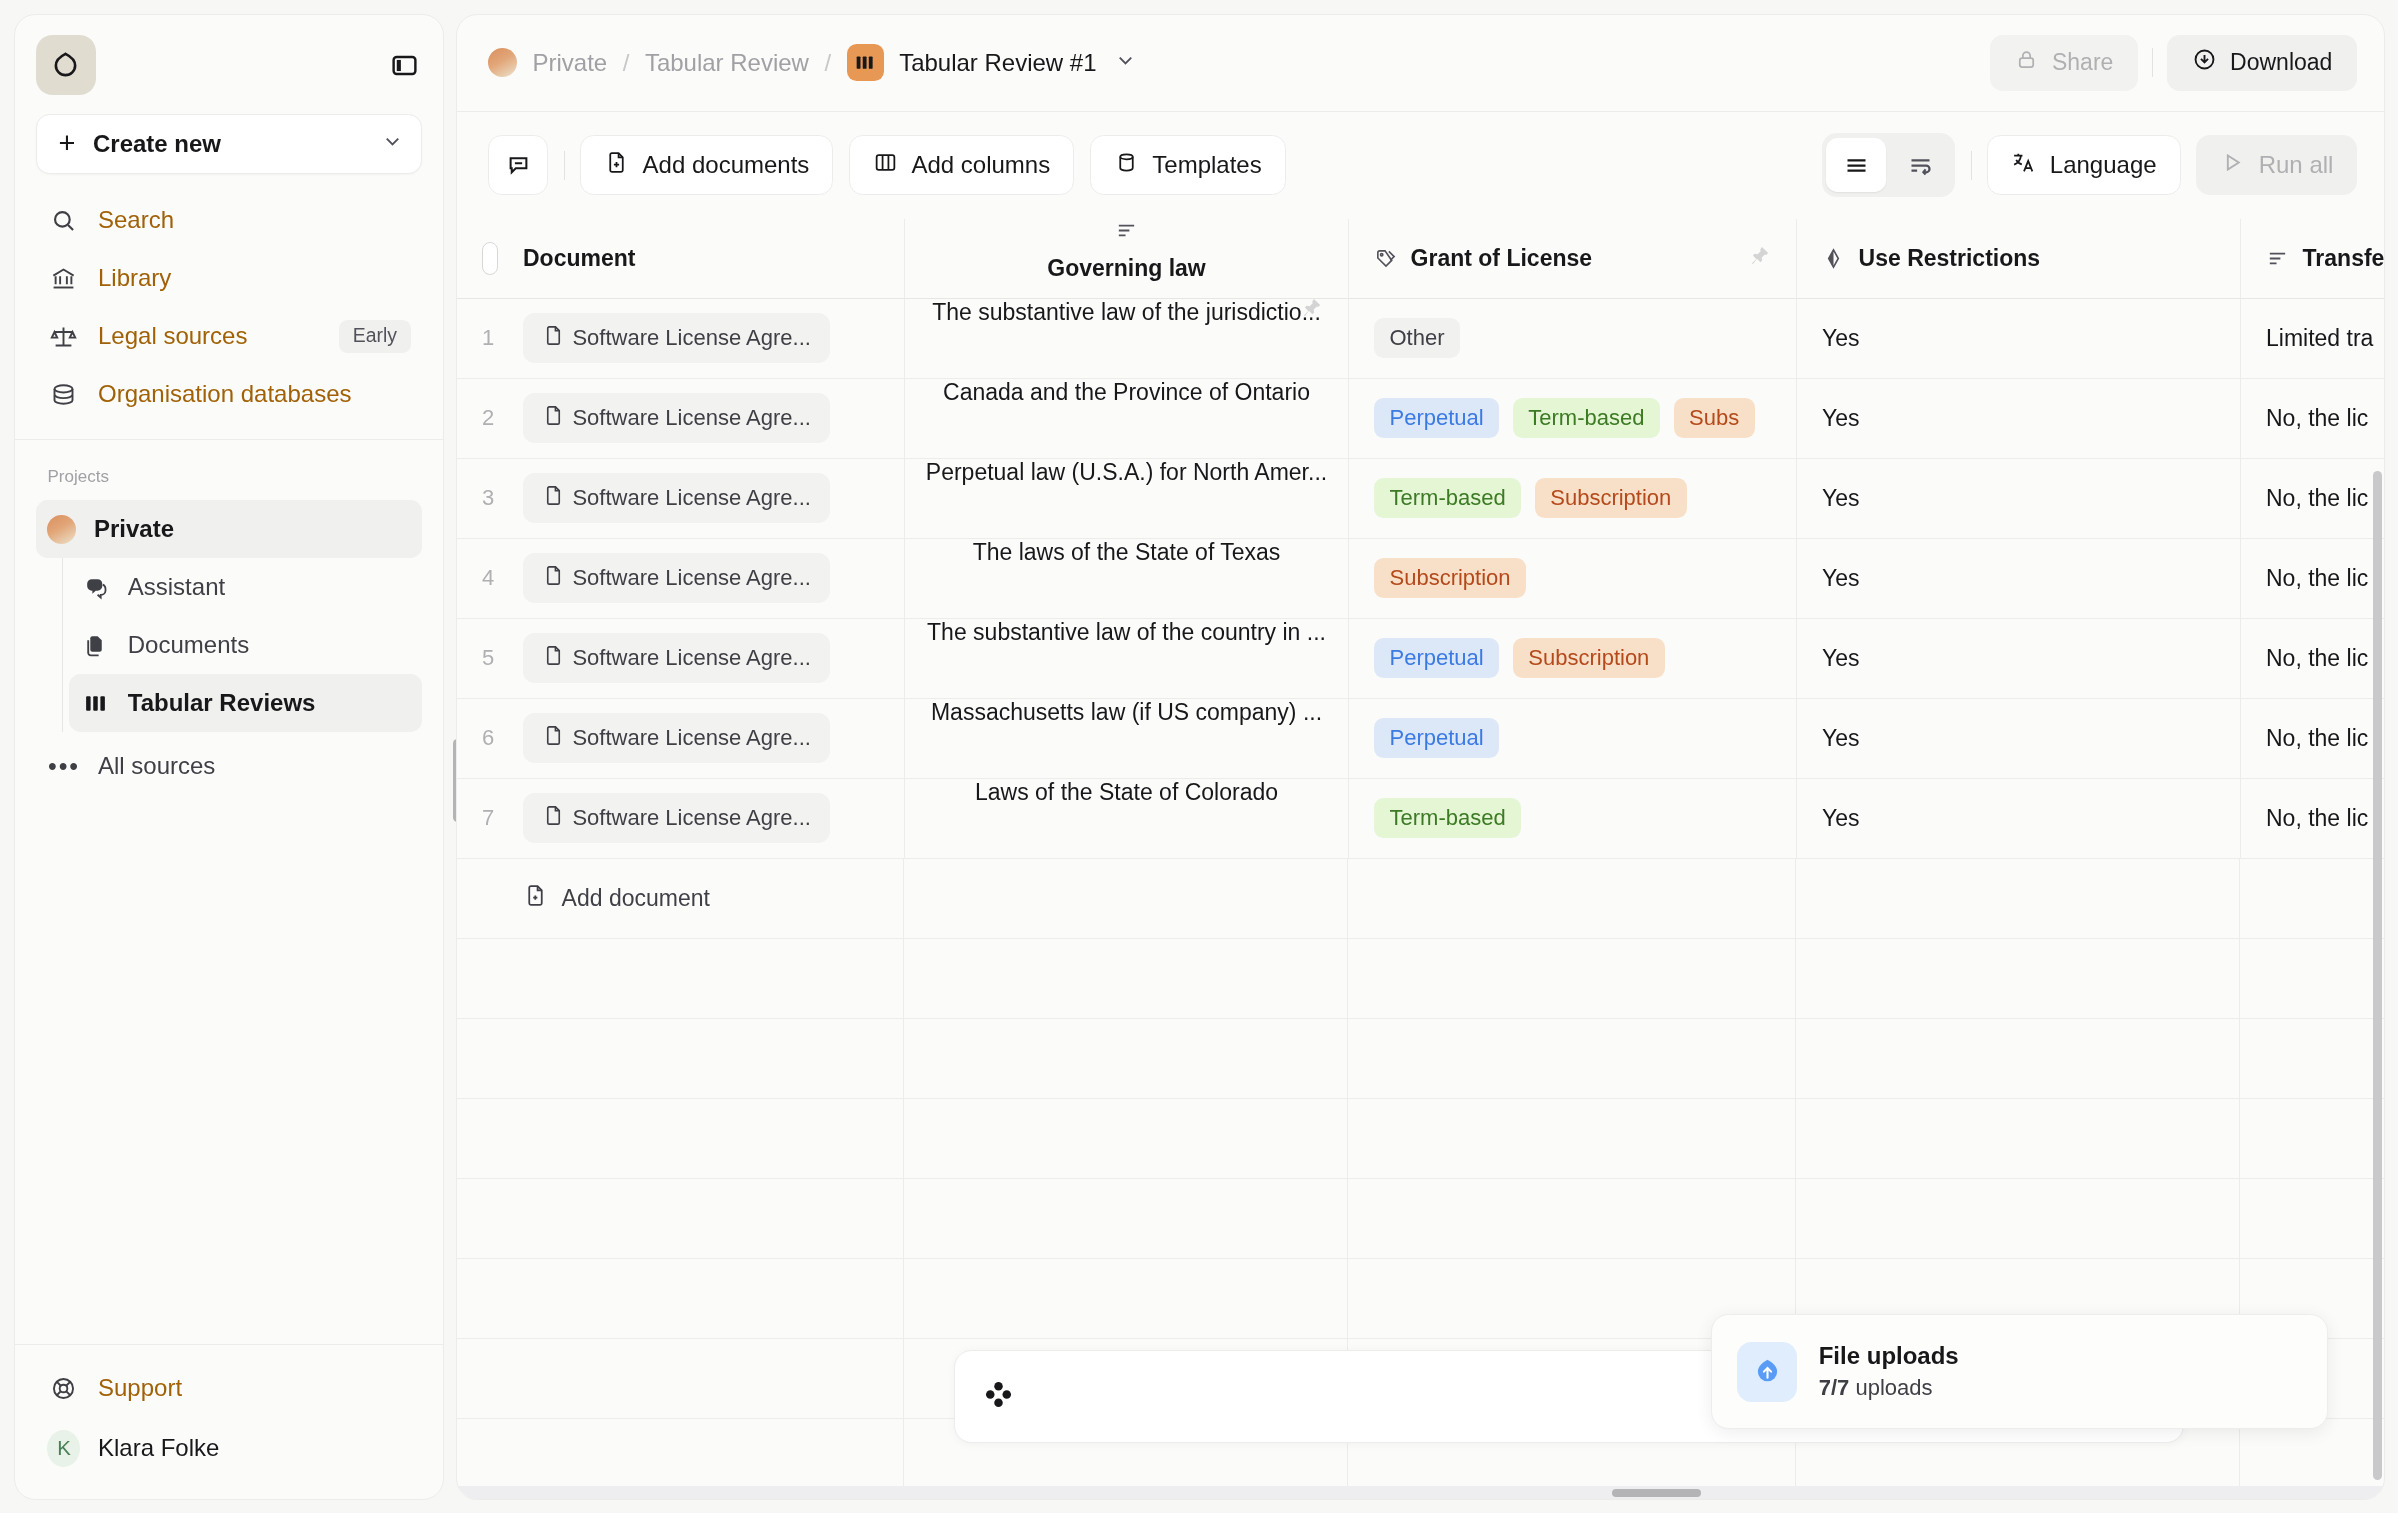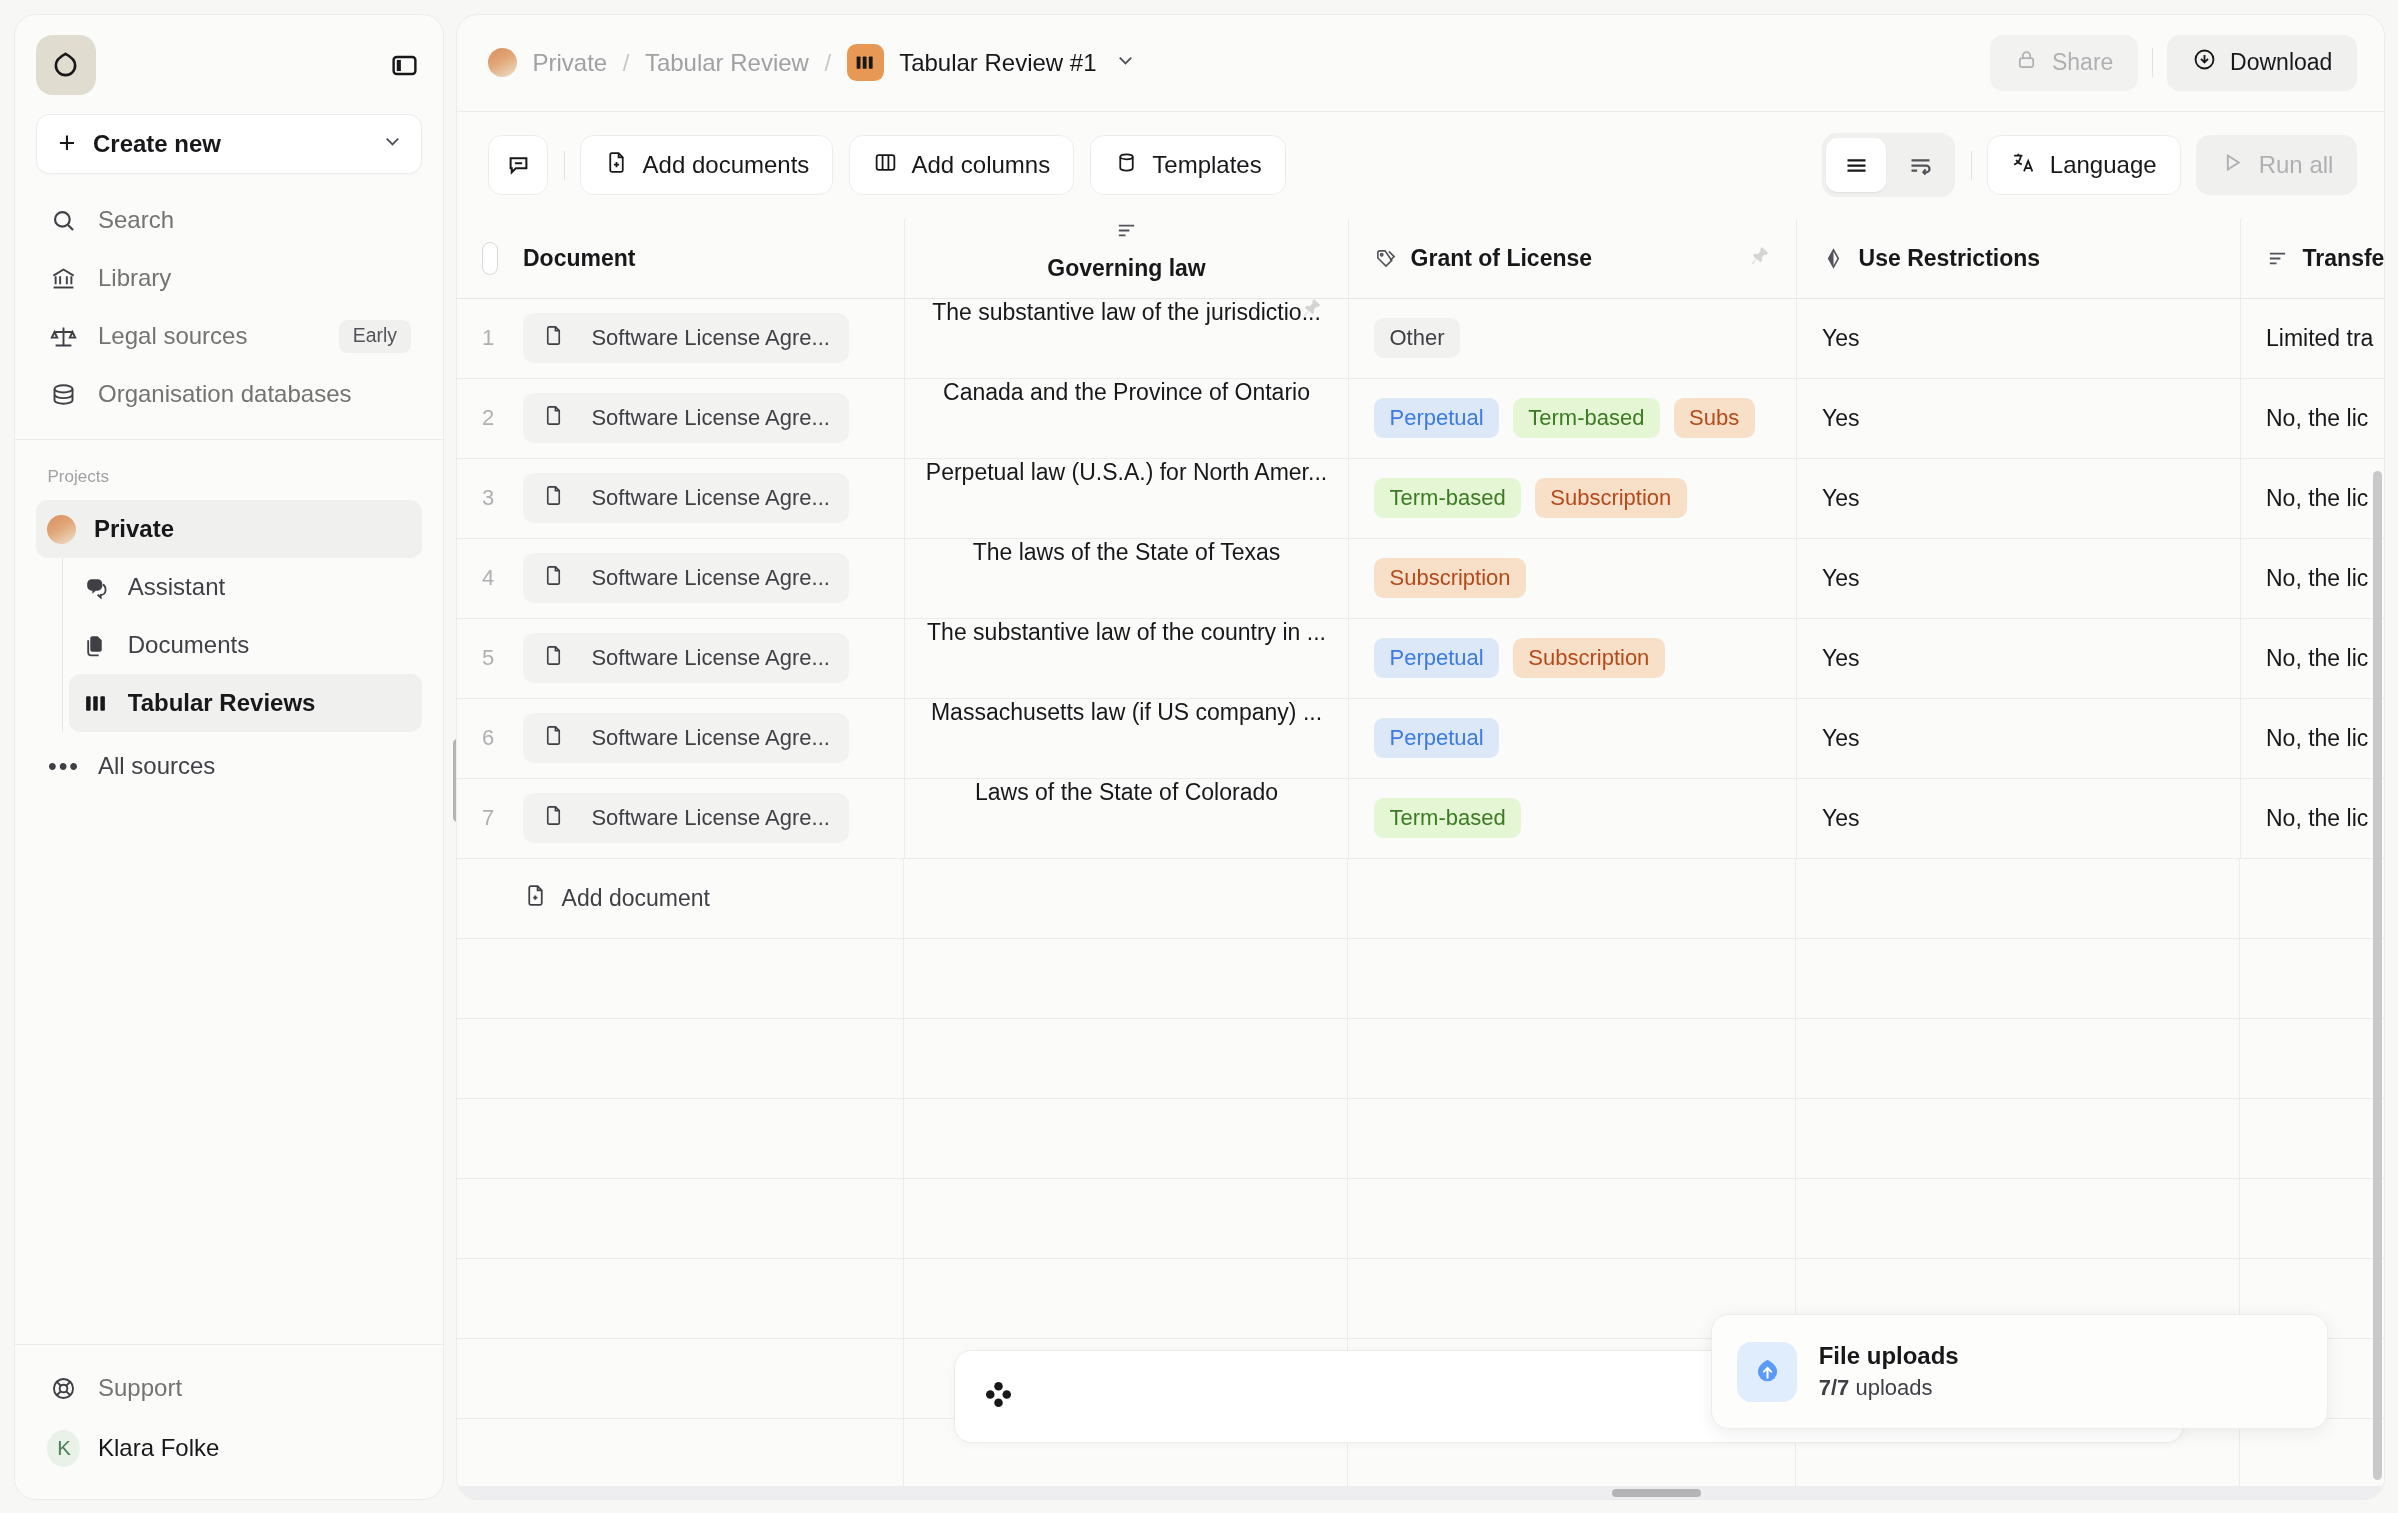--- a/index.html
+++ b/index.html
@@ -51,21 +51,21 @@
   .create-new .plus { font-size: 29px; line-height: 1; color: #18181b; width: 25px; text-align:center; font-weight: 400;}
   .create-new .label { font-size: 24px; font-weight: 700; color: #18181b; flex: 1; }
   .create-new .chev { color: #52525b; }
 
   .nav-list { margin-top: 17.5px; padding-bottom: 15.5px; }
   .nav-item {
     height: 58px; display: flex; align-items: center; gap: 17.5px;
     padding: 0 11.6px; border-radius: 11.6px; cursor: pointer;
   }
   .nav-item .nav-ico { width: 33px; display: flex; align-items: center; justify-content: center; color: #3f3f46; }
-  .nav-item .nav-label { font-size: 24px; color: #737373; flex: 1; white-space: nowrap; }
+  .nav-item .nav-label { font-size: 24px; color: #a16207; flex: 1; white-space: nowrap; }
   .badge-early {
     background: #f0f0ef; color: #52525b; font-size: 19.4px;
     border-radius: 8.7px; padding: 6.8px 13.6px; line-height: 1;
   }
 
   .side-divider { height: 1px; background: #ececeb; margin: 0; }
 
   .side-mid { padding: 27px 21.3px 0 21.3px; flex: 1 1 auto; overflow: hidden; }
   .section-title { font-size: 17px; color: #a1a1a5; padding: 0 11.6px 13.6px 11.6px; }
 
@@ -208,21 +208,21 @@
   .col-grant { width: 448px; border-left: 1px solid #ececea; }
   .col-use   { width: 444px; border-left: 1px solid #ececea; }
   .col-tr    { width: 444px; border-left: 1px solid #ececea; }
 
   .chk {
     width: 33px; height: 33px; border-radius: 8.7px;
     border: 1.6px solid #d8d8d6; background: #fff; cursor: pointer;
   }
   .rownum { width: 41px; padding-left: 25px; font-size: 22px; color: #b0b0b2; display:flex; align-items:center; height:80px; border-bottom:1px solid #ececea;}
   .doc-chip {
-    display: inline-flex; align-items: center; gap: 26px;
+    display: inline-flex; align-items: center; gap: 7px;
     background: #f2f2f1; border-radius: 11.6px;
     padding: 10.7px 19.4px; font-size: 22px; color: #3f3f46;
     max-width: 100%; overflow: hidden; cursor: pointer;
   }
   .pill {
     display: inline-flex; align-items: center;
     border-radius: 9.7px; padding: 8.7px 15.5px;
     font-size: 22px; line-height: 1; white-space: nowrap;
   }
   .pill-other  { background: #f1f1f0; color: #3f3f46; }

